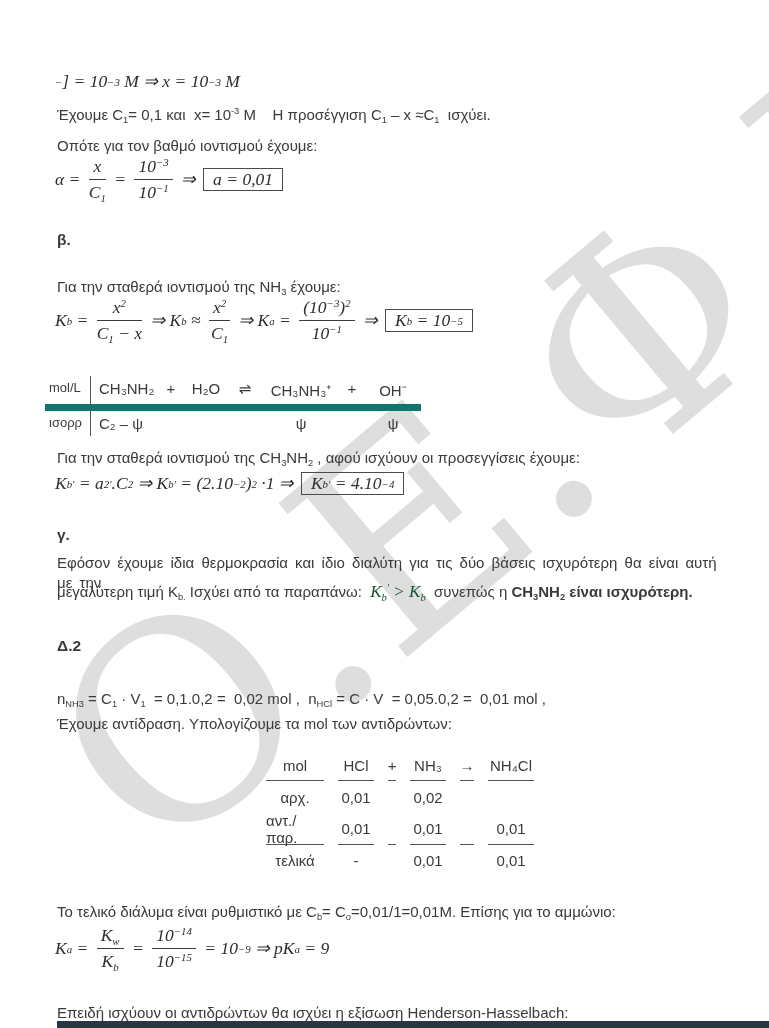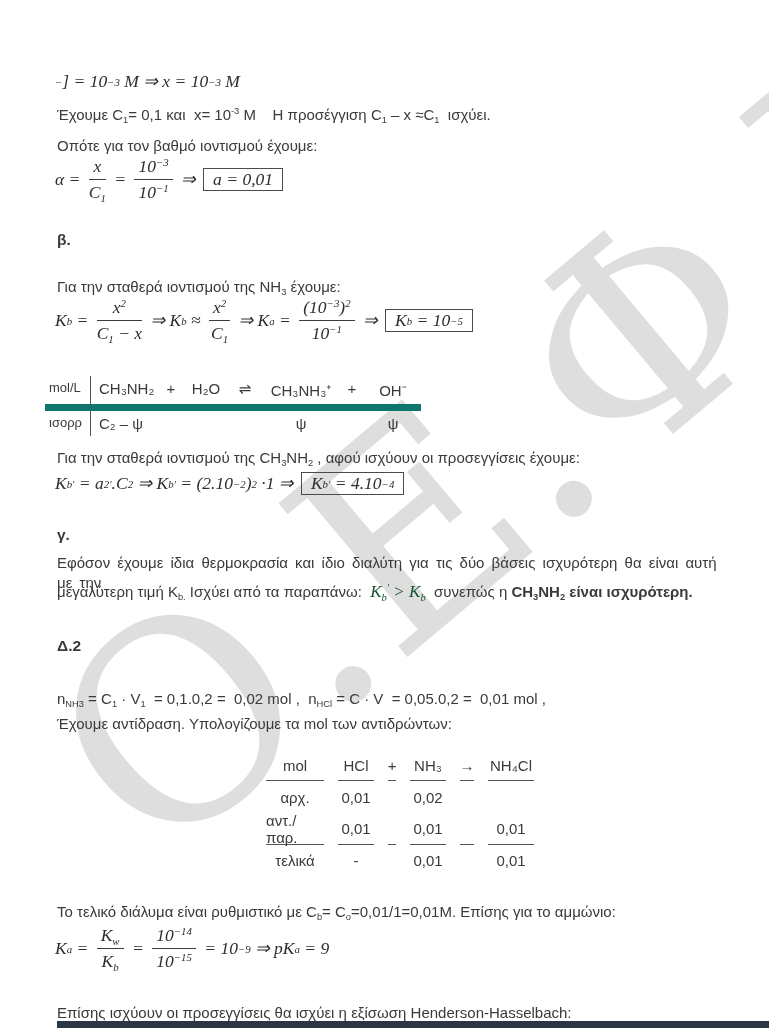--- a/index.html
+++ b/index.html
@@ -131,18 +131,18 @@
       <div class="t2c"></div>
       <div class="t2c">0,01</div>
       <div class="t2c"></div>
       <div class="t2c">0,01</div>
     </div>
 
     <div class="abs sans" style="left:57px;top:902px;"><span>Το τελικό διάλυμα είναι ρυθμιστικό με C</span><sub>b</sub><span>= C</span><sub>o</sub><span>=0,01/1=0,01M. Επίσης για το αμμώνιο:</span></div>
 
     <div class="abs math" style="left:55px;top:925px;"><span>K</span><sub>a</sub><span> = </span><span class="frac"><span class="num"><span>K</span><sub>w</sub></span><span class="den"><span>K</span><sub>b</sub></span></span><span> = </span><span class="frac"><span class="num"><span>10</span><sup>−14</sup></span><span class="den"><span>10</span><sup>−15</sup></span></span><span> = 10</span><sup>−9</sup><span> ⇒ pK</span><sub>a</sub><span> = 9</span></div>
 
-    <div class="abs sans" style="left:57px;top:1003px;">Επίσης ισχύουν οι προσεγγίσεις θα ισχύει η εξίσωση Henderson-Hasselbach:</div>
+    <div class="abs sans" style="left:57px;top:1003px;">Επειδή ισχύουν οι αντιδρώντων θα ισχύει η εξίσωση Henderson-Hasselbach:</div>
 
     <div id="botbar" style="background: rgb(42, 54, 66);"></div>
 
   </div>
 </div>
 
 </body></html>

